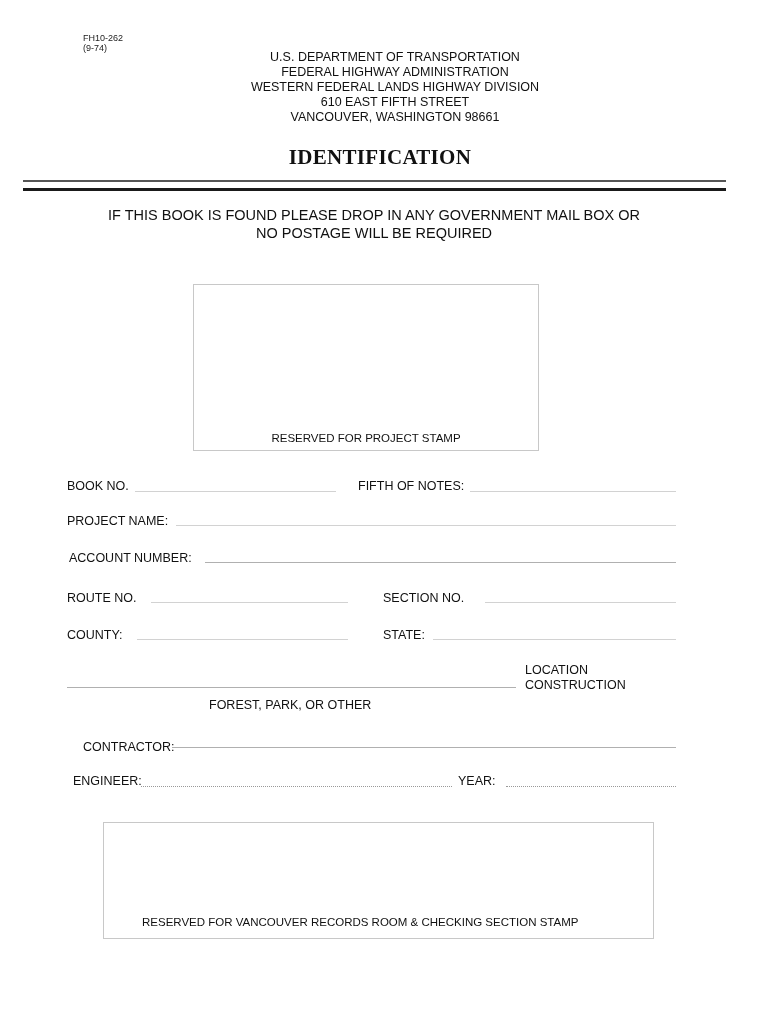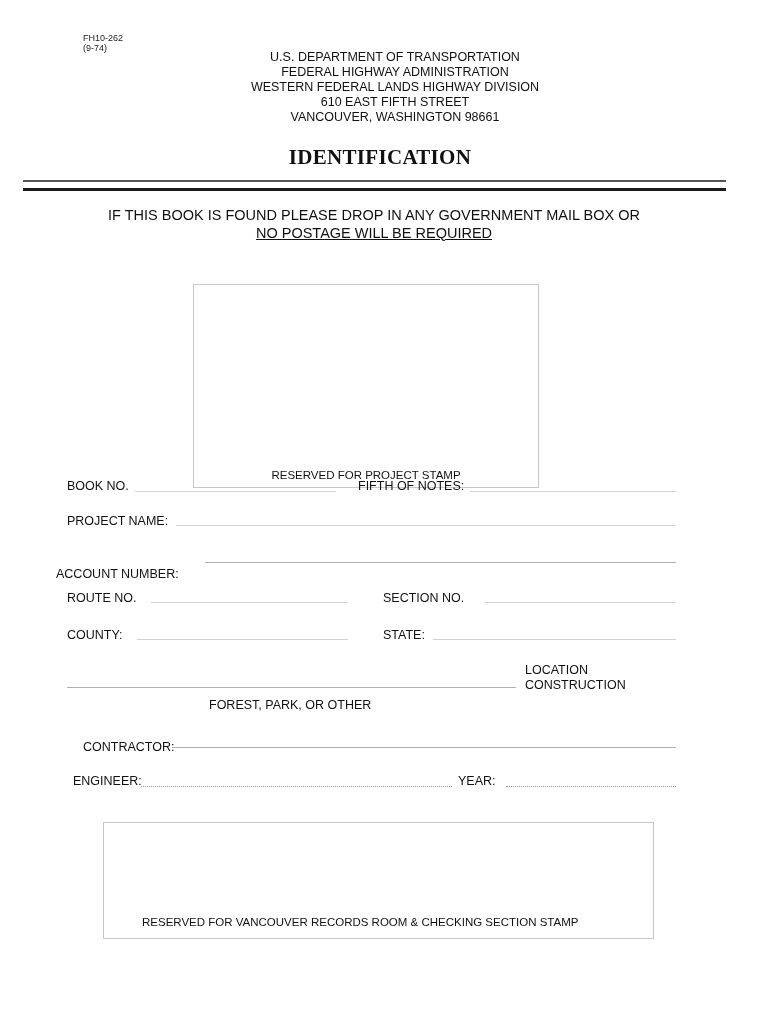--- a/index.html
+++ b/index.html
@@ -11,26 +11,26 @@
     .form-code { left: 55px; top: 33px; font-size: 9px; line-height: 10px; color: #222; margin-left: 28px; }
     .header-block { left: 0; width: 790px; top: 50px; text-align: center; font-size: 12.5px; line-height: 15px; }
     .header-block div { white-space: nowrap; }
     .title {
       left: 0; width: 760px; top: 145px; text-align: center;
       font-family: "Liberation Serif", serif; font-weight: bold; font-size: 21px; letter-spacing: 0.3px;
     }
     .rule-thin { left: 23px; width: 703px; top: 180px; height: 2px; background: #555; }
     .rule-thick { left: 23px; width: 703px; top: 188px; height: 3px; background: #1a1a1a; }
     .notice { left: 0; width: 748px; top: 207px; text-align: center; font-size: 14.5px; line-height: 17.5px; }
-    .notice .u { text-decoration: underline; }
+    .notice .u { }
     .stamp-box {
       border: 1px solid #c8c8c8; box-sizing: border-box;
     }
     .stamp-box .caption { position: absolute; left: 0; right: 0; text-align: center; font-size: 11.5px; }
-    .box1 { left: 193px; top: 284px; width: 346px; height: 204px; padding-left: 44px; }
+    .box1 { left: 193px; top: 284px; width: 346px; height: 167px; padding-left: 44px; }
     .box1 .caption { bottom: 6px; }
     .box2 { left: 103px; top: 822px; width: 551px; height: 117px; }
     .box2 .caption { bottom: 10px; left: 38px; right: auto; text-align: left; }
     .label { font-size: 12.5px; white-space: nowrap; }
     .line { height: 0; border-bottom: 1px solid #d2d2d2; }
     .line.dark { border-bottom: 1px solid #b0b0b0; }
     .line.dotted { border-bottom: 1px dotted #999; }
   </style>
 </head>
 <body>
@@ -63,21 +63,21 @@
 </div>
 
 <div class="abs label" style="left:67px; top:479px;">BOOK NO.</div>
 <div class="abs line" style="left:135px; top:491px; width:201px;"></div>
 <div class="abs label" style="left:358px; top:479px;">FIFTH OF NOTES:</div>
 <div class="abs line" style="left:470px; top:491px; width:206px;"></div>
 
 <div class="abs label" style="left:67px; top:514px;">PROJECT NAME:</div>
 <div class="abs line" style="left:176px; top:525px; width:500px;"></div>
 
-<div class="abs label" style="left:56px; top:551px;margin-top:16px;">ACCOUNT NUMBER:</div>
+<div class="abs label" style="left:69px; top:551px;">ACCOUNT NUMBER:</div>
 <div class="abs line dark" style="left:205px; top:562px; width:471px;"></div>
 
 <div class="abs label" style="left:67px; top:591px;">ROUTE NO.</div>
 <div class="abs line" style="left:151px; top:602px; width:197px;"></div>
 <div class="abs label" style="left:383px; top:591px;">SECTION NO.</div>
 <div class="abs line" style="left:485px; top:602px; width:191px;"></div>
 
 <div class="abs label" style="left:67px; top:628px;">COUNTY:</div>
 <div class="abs line" style="left:137px; top:639px; width:211px;"></div>
 <div class="abs label" style="left:383px; top:628px;">STATE:</div>

